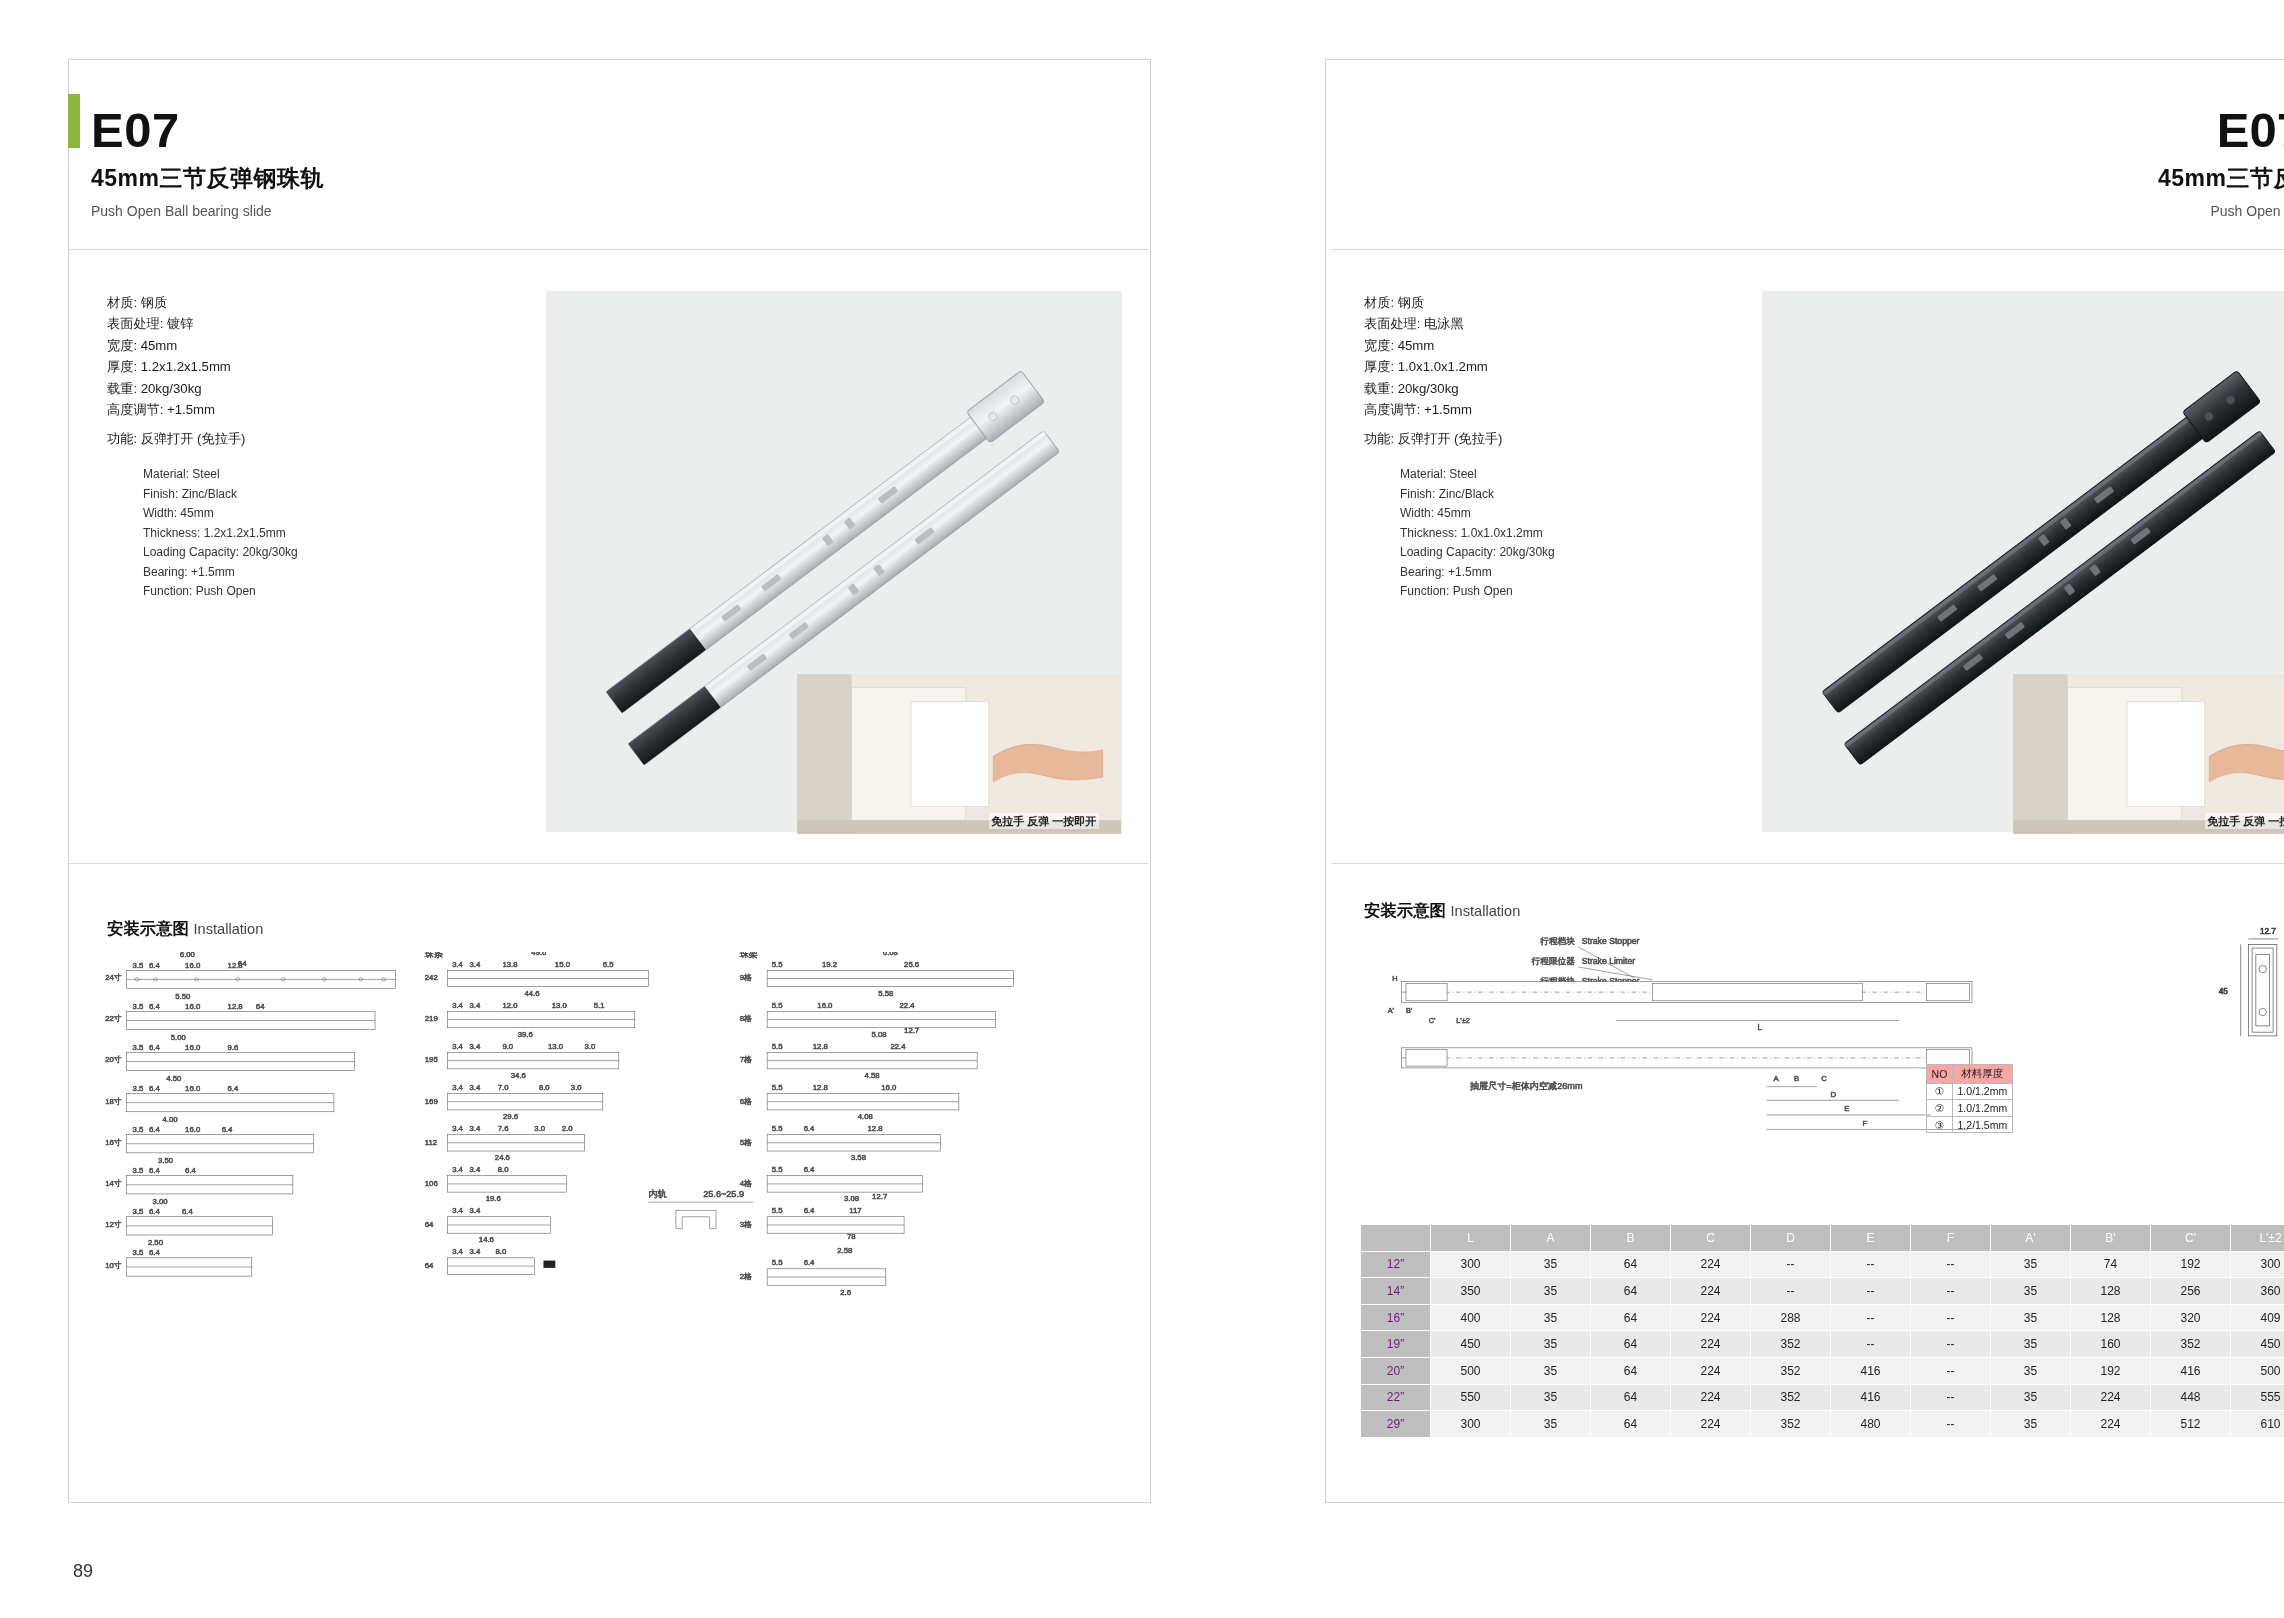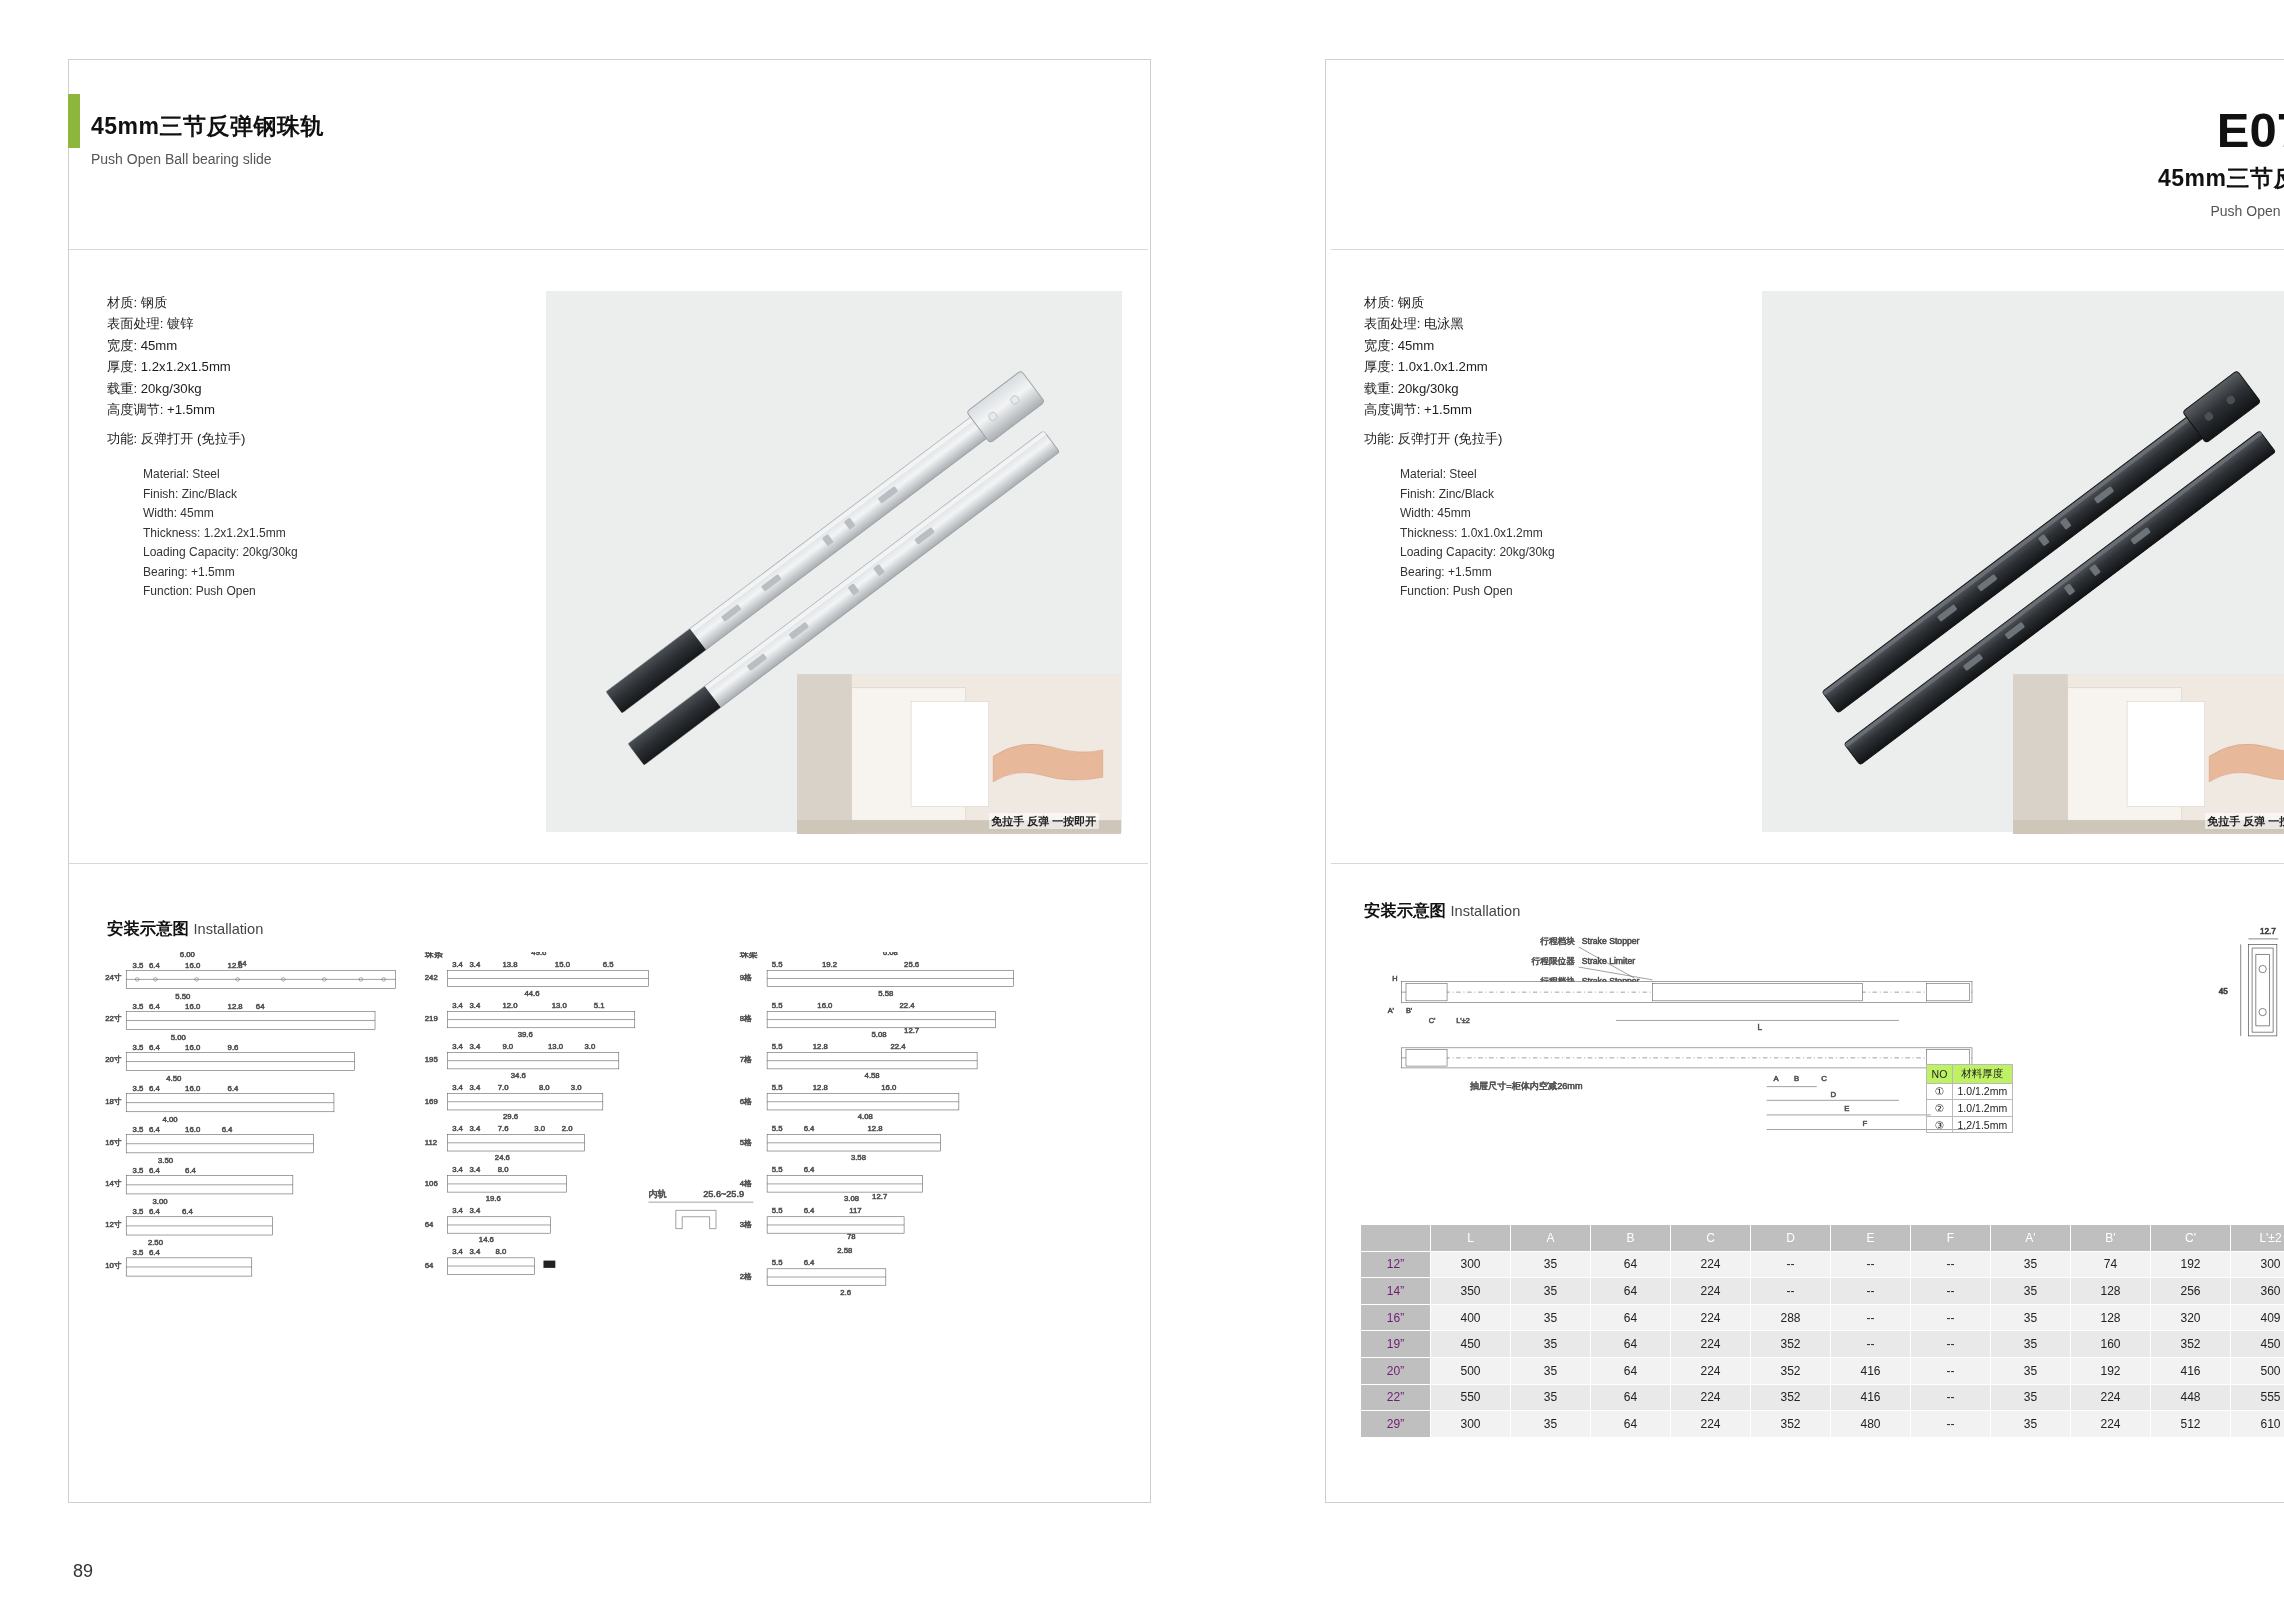--- a/index.html
+++ b/index.html
@@ -51,32 +51,33 @@
   table.dims tbody td.rowhdr{background:#bfbfbf;color:#701a75;}
   table.dims tbody td{background:#f2f2f2;}
   table.dims tbody tr:nth-child(even) td{background:#e9e9e9;}
   table.dims tbody tr:nth-child(even) td.rowhdr{background:#bfbfbf;}
   table.dims th:first-child{width:69px;}
   table.dims td:first-child{width:69px;}
 
   
   table.mat{position:absolute;left:1925px;top:1076px;border-collapse:collapse;font-size:10.5px;}
   table.mat th,table.mat td{border:0.7px solid #b9b9b9;padding:1.8px 4.6px;text-align:center;font-weight:normal;color:#222;}
-  table.mat th{background:#bef264;}
+  table.mat th{background:#fca5a5;}
 
   .diagram-svg{position:absolute;}
 </style>
 </head>
 <body>
 
 <div class="page page-left">
   <div class="frame l-frame"></div>
   <div class="accent-bar"></div>
 
   <div class="l-head">
+    <div class="code-l">E07</div>
     <div class="sub-cn-l">45mm三节反弹钢珠轨</div>
     <div class="sub-en-l">Push Open Ball bearing slide</div>
   </div>
   <div class="hr-l"></div>
 
   <div class="spec" style="left:107px;top:292px;width:388px;">
     <div class="cn">
       <div>材质: 钢质</div>
       <div>表面处理: 镀锌</div>
       <div>宽度: 45mm</div>

